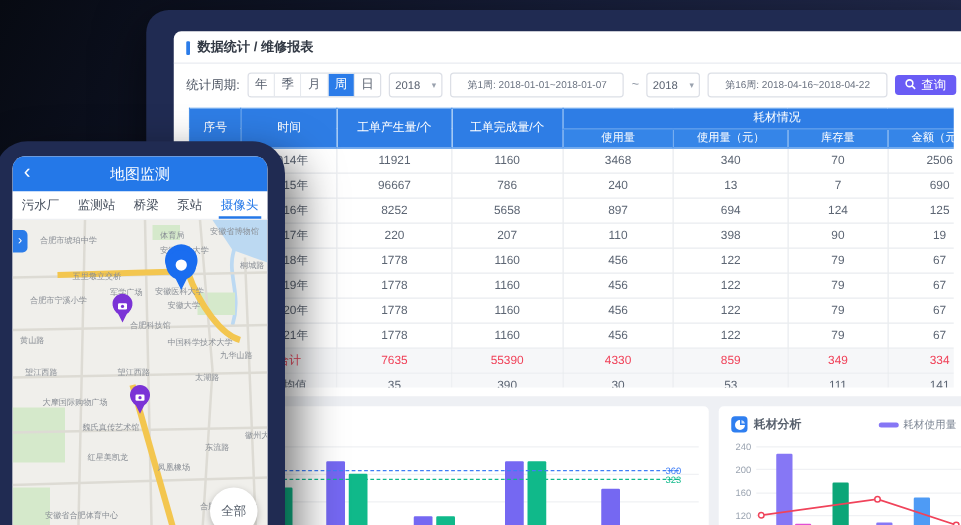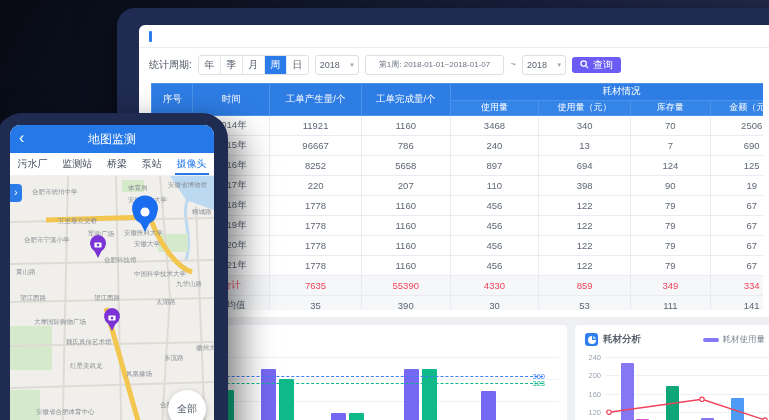--- a/index.html
+++ b/index.html
@@ -85,20 +85,21 @@
   .all-btn{position:absolute;left:158px;top:214px;width:38px;height:38px;border-radius:50%;background:#fff;box-shadow:0 2px 6px rgba(0,0,0,.25);display:flex;align-items:center;justify-content:center;font-size:10px;color:#555e6a;cursor:pointer;}
 </style>
 </head>
 <body>
 
 <div class="window">
   <div class="win-inner">
 
     <div class="crumb-row">
       <div class="crumb-bar"></div>
+      <div class="crumb">数据统计 / 维修报表</div>
     </div>
     <div class="divider"></div>
 
     <div class="filter-row">
       <span class="flabel">统计周期:</span>
       <div class="segs">
           <div class="seg">年</div>
           <div class="seg">季</div>
           <div class="seg">月</div>
           <div class="seg sel">周</div>
@@ -107,20 +108,21 @@
       <div class="selbox yearbox">
         <span>2018</span>
         <span class="chev">▾</span>
       </div>
       <div class="weekbox">第1周: 2018-01-01~2018-01-07</div>
       <span class="tilde">~</span>
       <div class="selbox yearbox">
         <span>2018</span>
         <span class="chev">▾</span>
       </div>
+      <div class="weekbox">第16周: 2018-04-16~2018-04-22</div>
       <div class="btn btn-query">
         <svg width="9" height="9" viewBox="0 0 10 10">
             <circle cx="4" cy="4" r="3" fill="none" stroke="#fff" stroke-width="1.4"></circle>
             <line x1="6.3" y1="6.3" x2="9" y2="9" stroke="#fff" stroke-width="1.4"></line>
           </svg>
         <span>查询</span>
       </div>
     </div>
 
     <div class="tbl-wrap">

